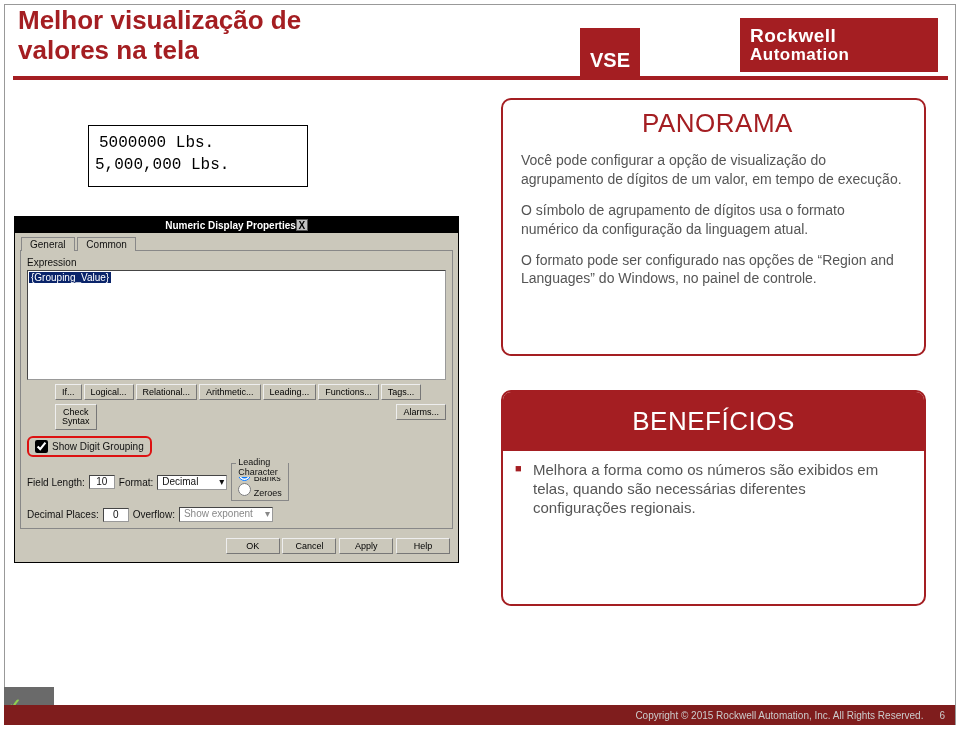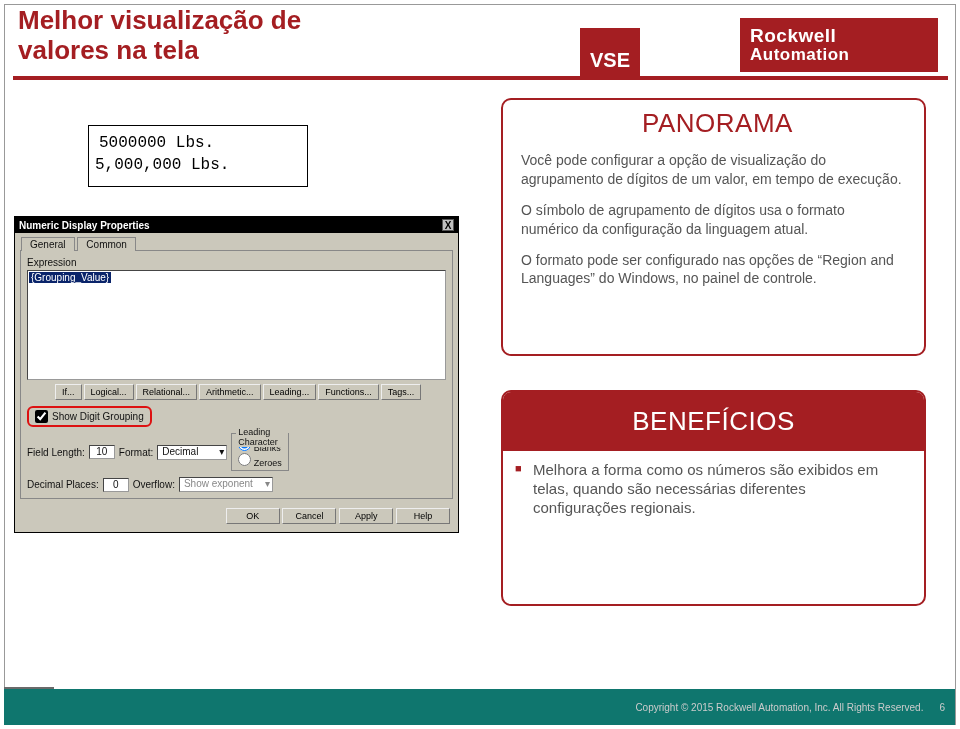--- a/index.html
+++ b/index.html
@@ -82,21 +82,21 @@
     font-size: 10px;
     color: #111;
   }
   .dlg-title {
     background: #000;
     color: #fff;
     font-weight: bold;
     font-size: 10px;
     padding: 2px 4px;
     display: flex;
-    justify-content: space-between;
+    justify-content: center;
     align-items: center;
   }
   .dlg-title .x { width: 12px; height: 12px; background:#c0c0c0; color:#000; font-weight:bold; font-size:10px; text-align:center; line-height:11px; border:1px solid #555;}
   .dlg-tabs { padding: 3px 6px 0 6px; }
   .dlg-tabs span {
     display:inline-block;
     border: 1px solid #888;
     border-bottom: none;
     background: #cbc8bb;
     padding: 1px 8px;
@@ -189,22 +189,22 @@
   }
   .card-body p { margin-bottom: 12px; }
   .card.beneficios ul { list-style: none; padding: 0 22px 0 30px; }
   .card.beneficios li { position:relative; margin: 10px 0; color:#555; font-size:15px; line-height:1.25;}
   .card.beneficios li::before { content:"■"; color:#a41e22; position:absolute; left:-18px; top:1px; font-size:11px;}
 
   
   .footer {
     position: absolute;
     left: 4px; right: 5px; bottom: 4px;
-    height: 36px;
-    background: #0f766e;
+    height: 20px;
+    background: #7f1d1d;
     color: #ccc;
     font-size: 10px;
     display: flex;
     align-items: center;
     justify-content: space-between;
     padding: 0 10px 0 4px;
   }
   .public-tag {
     position: absolute;
     left: 4px; bottom: 4px;
@@ -263,20 +263,24 @@
     </div>
     <div class="btn-row">
       <button class="winbtn">If...</button>
       <button class="winbtn">Logical...</button>
       <button class="winbtn">Relational...</button>
       <button class="winbtn">Arithmetic...</button>
       <button class="winbtn">Leading...</button>
       <button class="winbtn">Functions...</button>
       <button class="winbtn">Tags...</button>
     </div>
+    <div class="btn-row" style="justify-content:space-between;">
+      <button class="winbtn" style="height:26px; white-space:pre-line; line-height:1.05;">Check<br>Syntax</button>
+      <button class="winbtn">Alarms...</button>
+    </div>
 
     <label class="hl-check">
       <input type="checkbox" checked="" style="">
       <span>Show Digit Grouping</span>
     </label>
 
     <div class="form-row">
       <span>Field Length:</span>
       <span class="num-in">10</span>
       <span>Format:</span>

